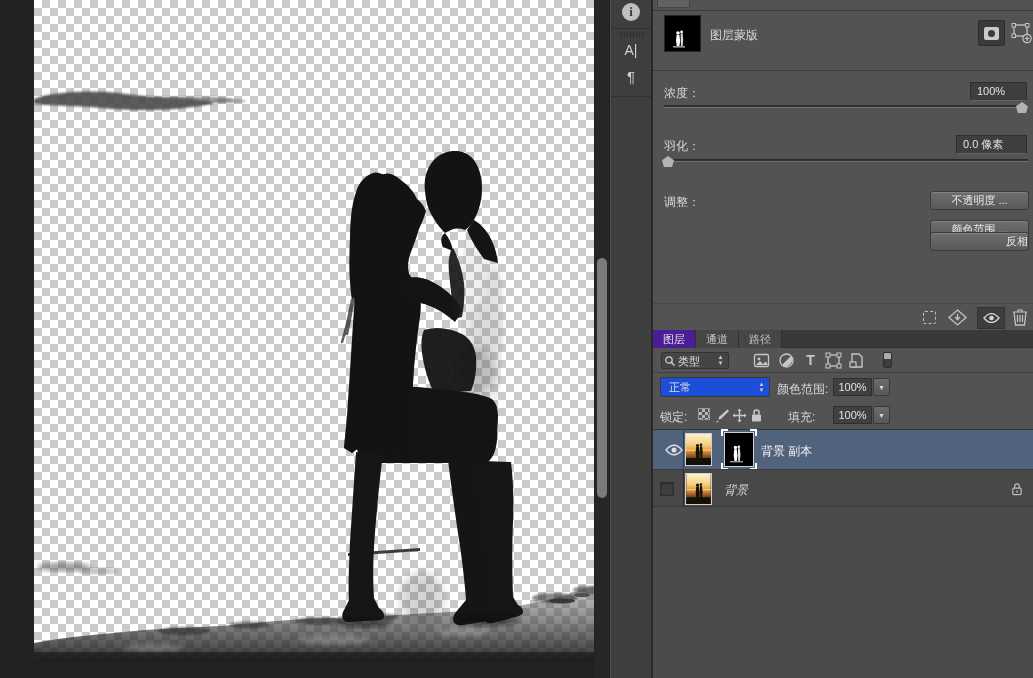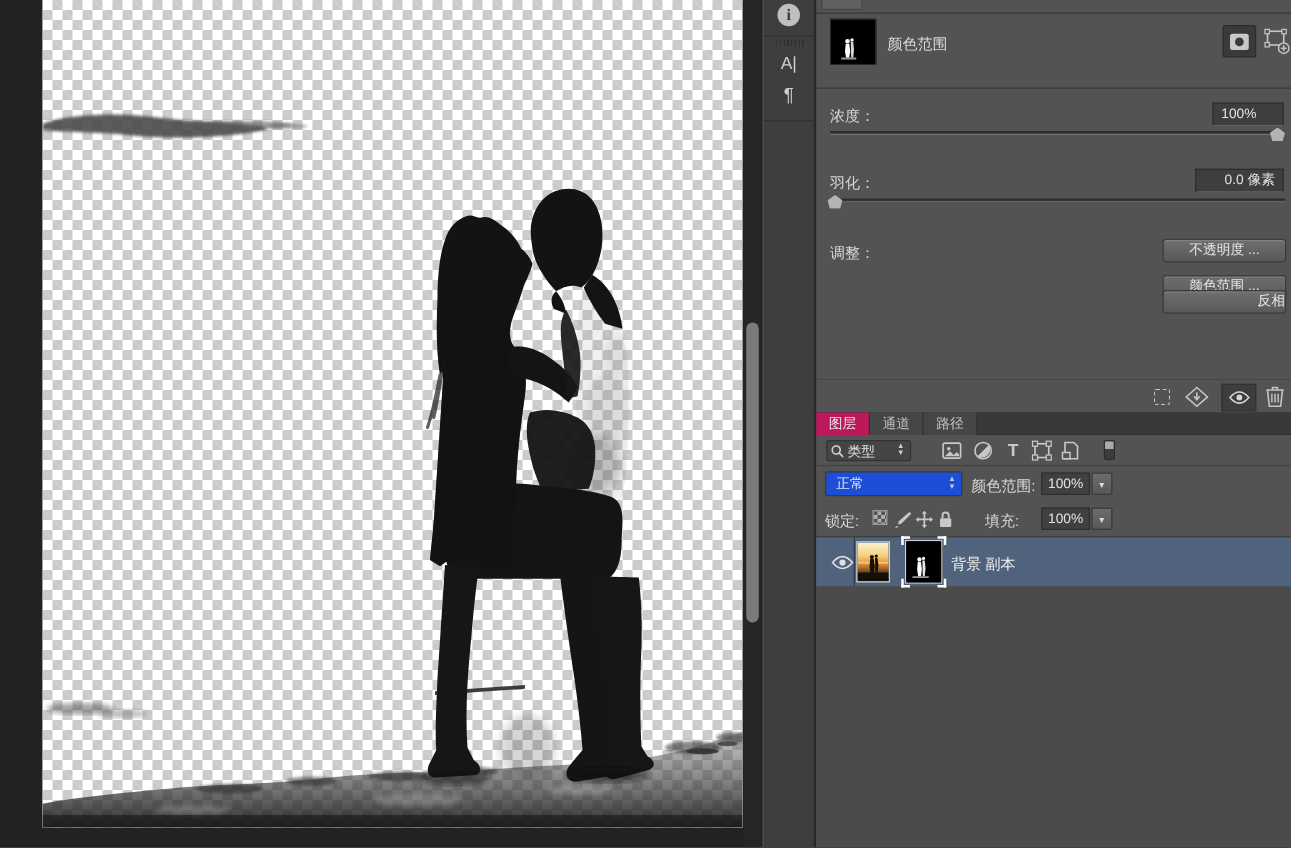--- a/index.html
+++ b/index.html
@@ -73,21 +73,21 @@
   #footer-row { position:absolute; left:0; top:303px; width:100%; height:27px; border-top:1px solid #474747; }
   #sel-from-mask { position:absolute; left:270px; top:7px; width:13px; height:13px; border:1px dashed #c3c3c3; border-radius:2px; }
   #mask-eye-btn { position:absolute; left:324px; top:3px; width:28px; height:22px; background:#3d3d3d; border:1px solid #323232; text-align:center; }
   
   #layers { top:330px; height:348px; background:#4b4b4b; }
   #tabbar { position:absolute; left:0; top:0; width:100%; height:18px; background:#393939; border-bottom:1px solid #303030; }
   .tab {
     float:left; height:18px; line-height:18px; padding:0 10px;
     background:#464646; color:#c4c4c4; font-size:11px; border-right:1px solid #303030; cursor:default;
   }
-  .tab.active { background:#be185d; color:#e6e6e6; }
+  .tab.active { background:#4c1d95; color:#e6e6e6; }
   .toolrow { position:absolute; left:0; width:100%; background:#535353; }
   #filter-row { top:18px; height:25px; border-bottom:1px solid #414141; }
   #search-box {
     position:absolute; left:8px; top:4px; width:68px; height:17px;
     background:#454545; border:1px solid #333; border-radius:2px; color:#e0e0e0; font-size:11px;
   }
   #search-box .txt { position:absolute; left:16px; top:1px; }
   .spin { position:absolute; right:3px; top:1px; width:9px; line-height:6px; font-size:7px; color:#cfcfcf; text-align:center; }
   .ficon { position:absolute; top:4px; width:17px; height:17px; }
   #filter-toggle {
@@ -251,21 +251,21 @@
         <rect width="35" height="35" fill="#000"></rect>
         <g fill="#fff">
           <circle cx="13" cy="17" r="1.8"></circle>
           <path d="M11.6,19 L14.4,19 L15.2,25 L14.4,30 L11.8,30 L11,25 Z"></path>
           <circle cx="16.6" cy="16" r="1.4"></circle>
           <path d="M15.6,17.6 L17.6,17.6 L18.2,24 L17.6,30 L15.9,30 Z" opacity="0.85"></path>
           <rect x="8" y="30" width="12" height="1.6" opacity="0.6"></rect>
         </g>
       </svg>
     </div>
-    <div class="lbl" style="left:57px; top:27px;">颜色范围</div>
+    <div class="lbl" style="left:57px; top:27px;">图层蒙版</div>
 
     <div id="px-mask-btn">
       <div class="sq"></div>
       <div class="dot"></div>
     </div>
     <svg style="position:absolute; left:357px; top:22px;" width="24" height="23" viewBox="0 0 24 23">
       <rect x="4" y="3" width="13" height="11" fill="none" stroke="#c4c4c4" stroke-width="1.3"></rect>
       <rect x="2" y="1.5" width="3.5" height="3.5" fill="#535353" stroke="#c4c4c4"></rect>
       <rect x="15.5" y="1.5" width="3.5" height="3.5" fill="#535353" stroke="#c4c4c4"></rect>
       <rect x="2" y="12" width="3.5" height="3.5" fill="#535353" stroke="#c4c4c4"></rect>
@@ -275,21 +275,21 @@
 
     <div class="hline" style="top:70px;"></div>
 
     <div class="lbl" style="left:11px; top:85px;">浓度：</div>
     <div class="field" style="left:317px; top:82px; width:57px;">100%</div>
     <div class="slider-track" style="left:11px; top:105px; width:364px;">
       <div class="slider-handle" style="left:352px;"></div>
     </div>
 
     <div class="lbl" style="left:11px; top:138px;">羽化：</div>
-    <div class="field" style="left:303px; top:135px; width:71px; text-align:right;">0.0 像素</div>
+    <div class="field" style="left:303px; top:135px; width:71px; text-align:left;">0.0 像素</div>
     <div class="slider-track" style="left:11px; top:159px; width:364px;">
       <div class="slider-handle" style="left:-2px;"></div>
     </div>
 
     <div class="lbl" style="left:11px; top:194px;">调整：</div>
     <div class="psbtn" style="left:277px; top:191px;">不透明度 ...</div>
     <div class="psbtn" style="left:277px; top:220px;">颜色范围 ...</div>
     <div class="psbtn" style="left:277px; top:232px;text-align:right;">反相</div>
 
     <div id="footer-row">
@@ -428,16 +428,40 @@
             </g>
           </svg>
           <div class="bk tl"></div>
           <div class="bk tr"></div>
           <div class="bk bl"></div>
           <div class="bk br"></div>
         </div>
         <div class="lname" style="left:108px; top:13px;">背景 副本</div>
       </div>
 
+      <div id="row2" class="lrow">
+        <div class="eyecell">
+          <div id="eyewell2"></div>
+        </div>
+        <div class="cthumb" style="height:32px;">
+          <svg width="25" height="30" viewBox="0 0 25 31">
+            <rect width="25" height="31" fill="url(#sky1)"></rect>
+            <rect y="15.5" width="25" height="1.4" fill="#f6d387" opacity="0.8"></rect>
+            <g fill="#141008">
+              <circle cx="11.5" cy="11.5" r="1.6"></circle>
+              <path d="M10.2,13 L13,13 L13.8,19 L13,25 L10.4,25 L9.6,19 Z"></path>
+              <circle cx="15" cy="10.8" r="1.3"></circle>
+              <path d="M14,12.3 L16,12.3 L16.7,18 L16,25 L14.3,25 Z"></path>
+              <rect y="24" width="25" height="7"></rect>
+            </g>
+          </svg>
+        </div>
+        <div class="lname" style="left:71px; top:12px; font-style:italic; color:#d4d4d4;">背景</div>
+        <svg style="position:absolute; right:10px; top:12px;" width="12" height="14" viewBox="0 0 13 15">
+          <rect x="2" y="6.5" width="9" height="7" rx="1" fill="none" stroke="#bdbdbd" stroke-width="1.3"></rect>
+          <path d="M4,6.5 V4.5 a2.5,2.5 0 0 1 5,0 V6.5" fill="none" stroke="#bdbdbd" stroke-width="1.3"></path>
+          <rect x="5.9" y="9" width="1.4" height="2.5" fill="#bdbdbd"></rect>
+        </svg>
+      </div>
     </div>
   </div>
 
 </div>
 
 </body></html>

